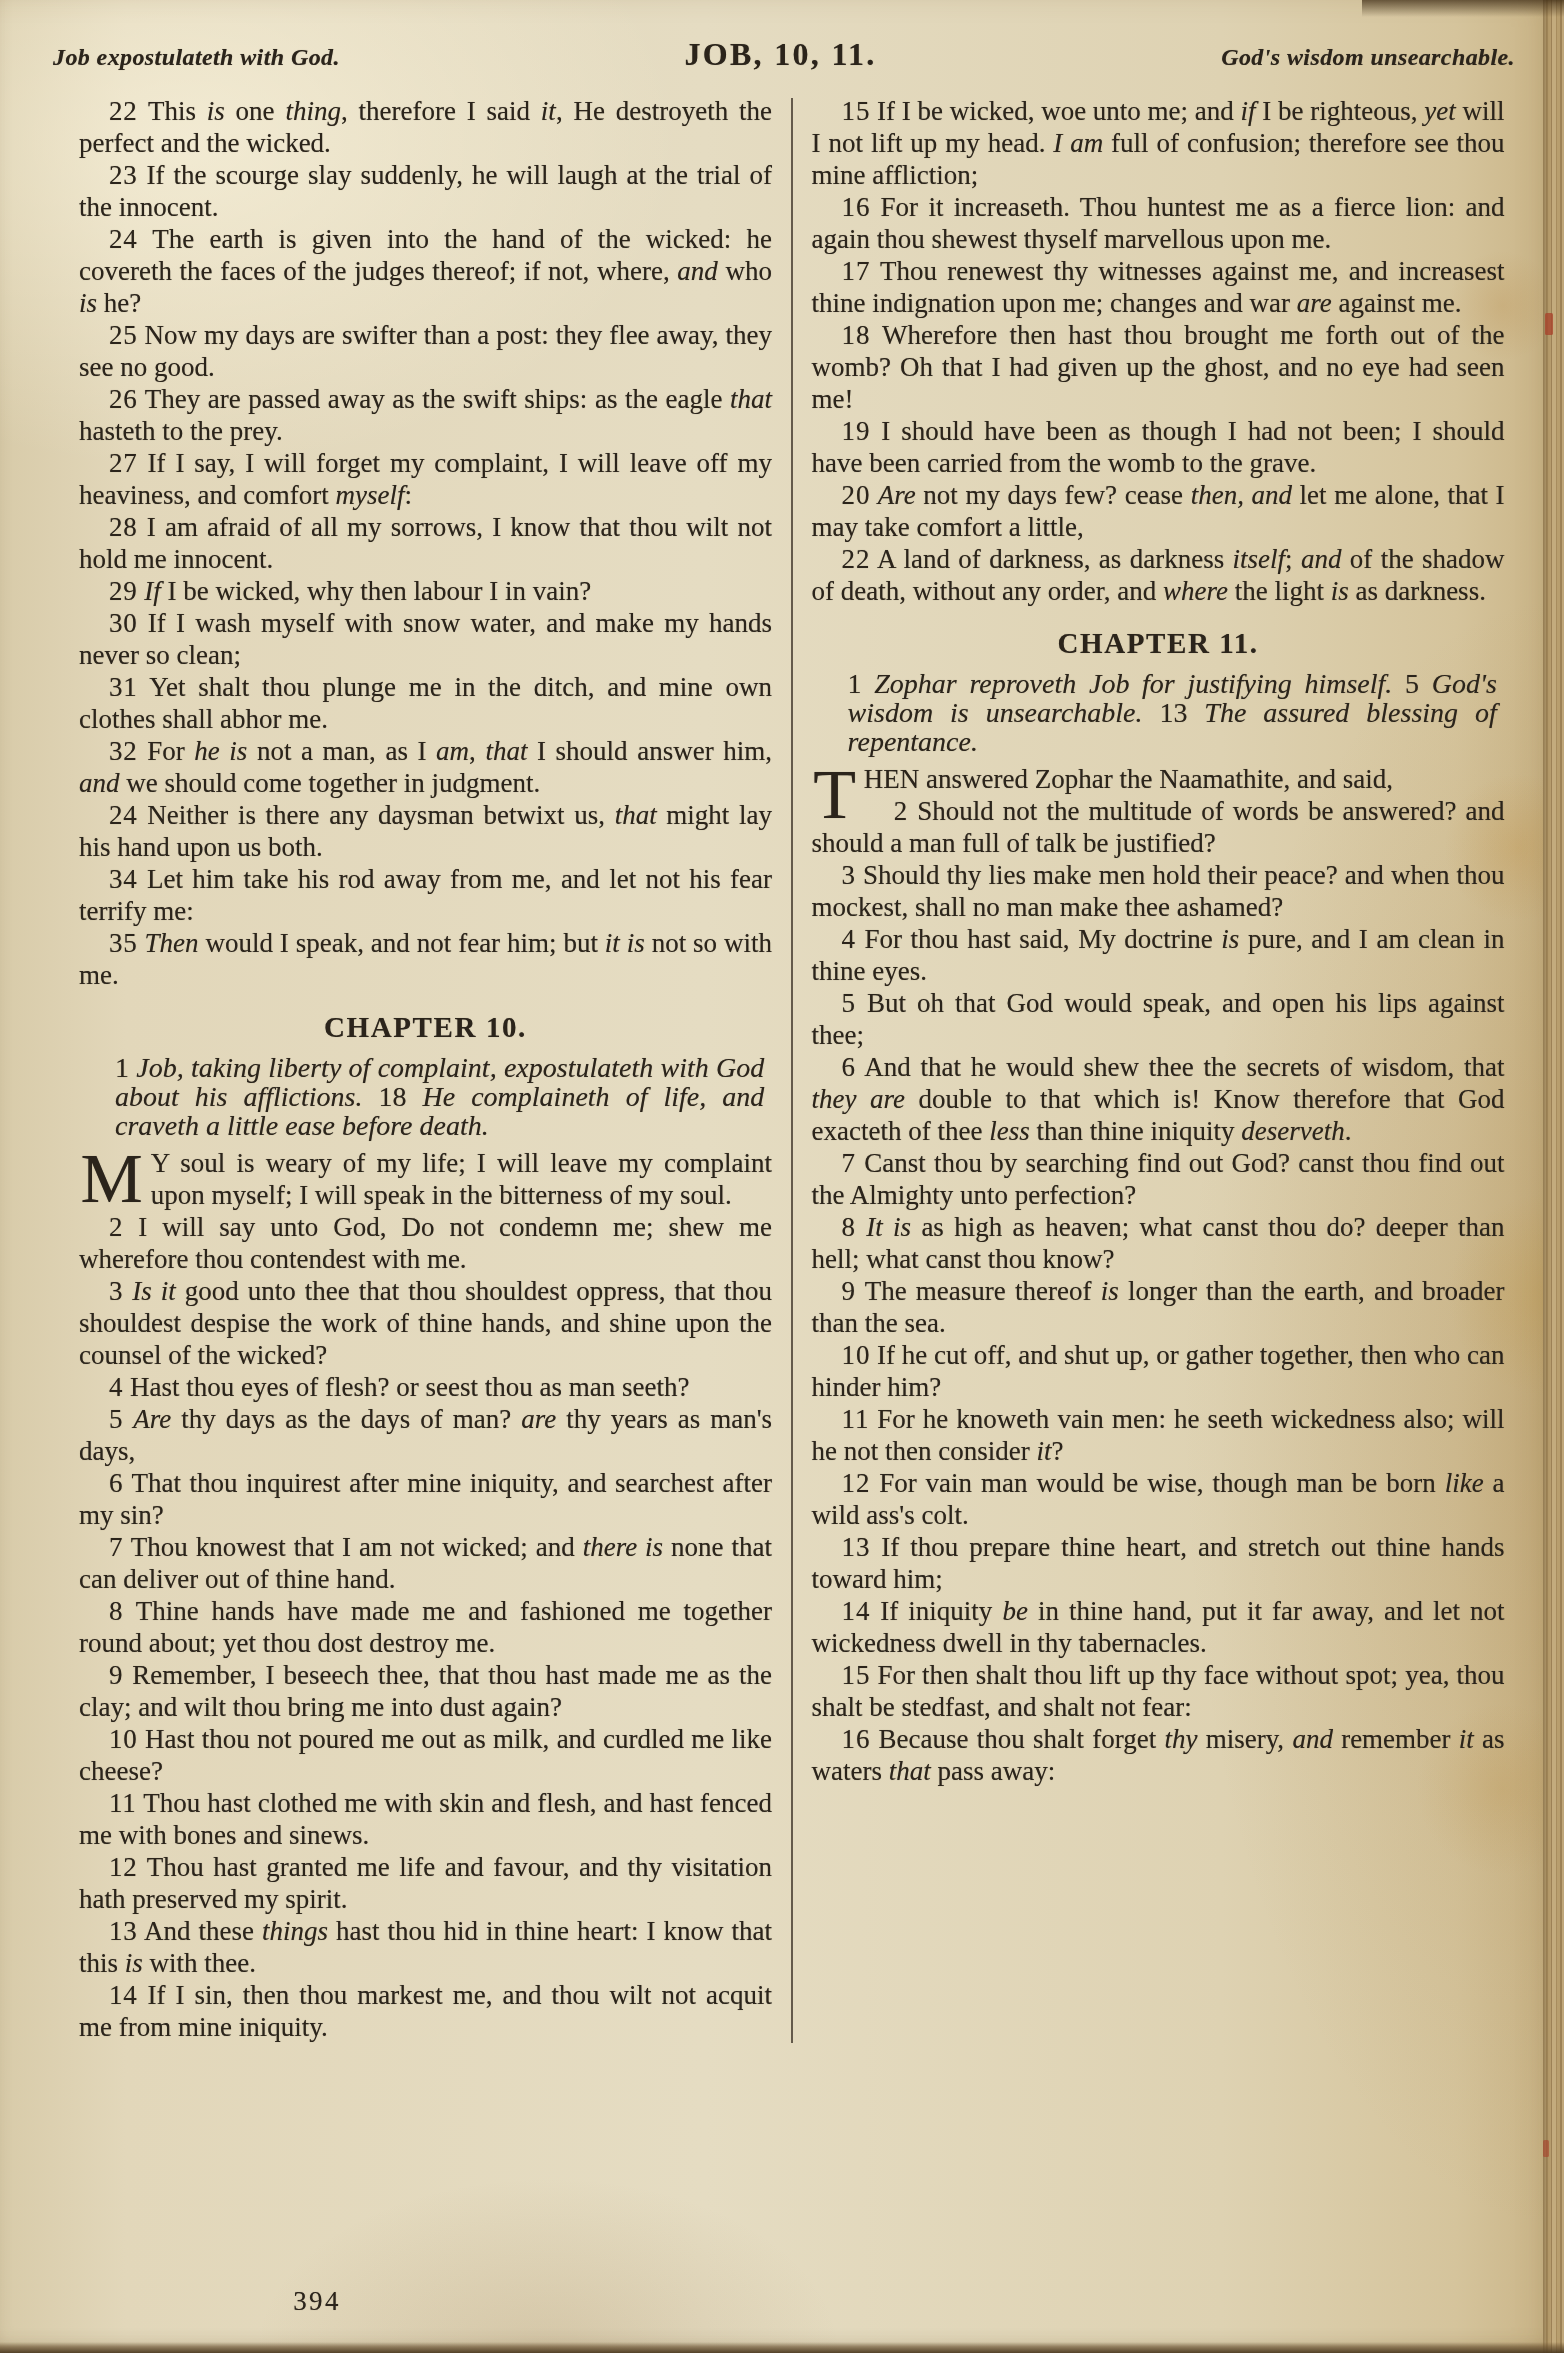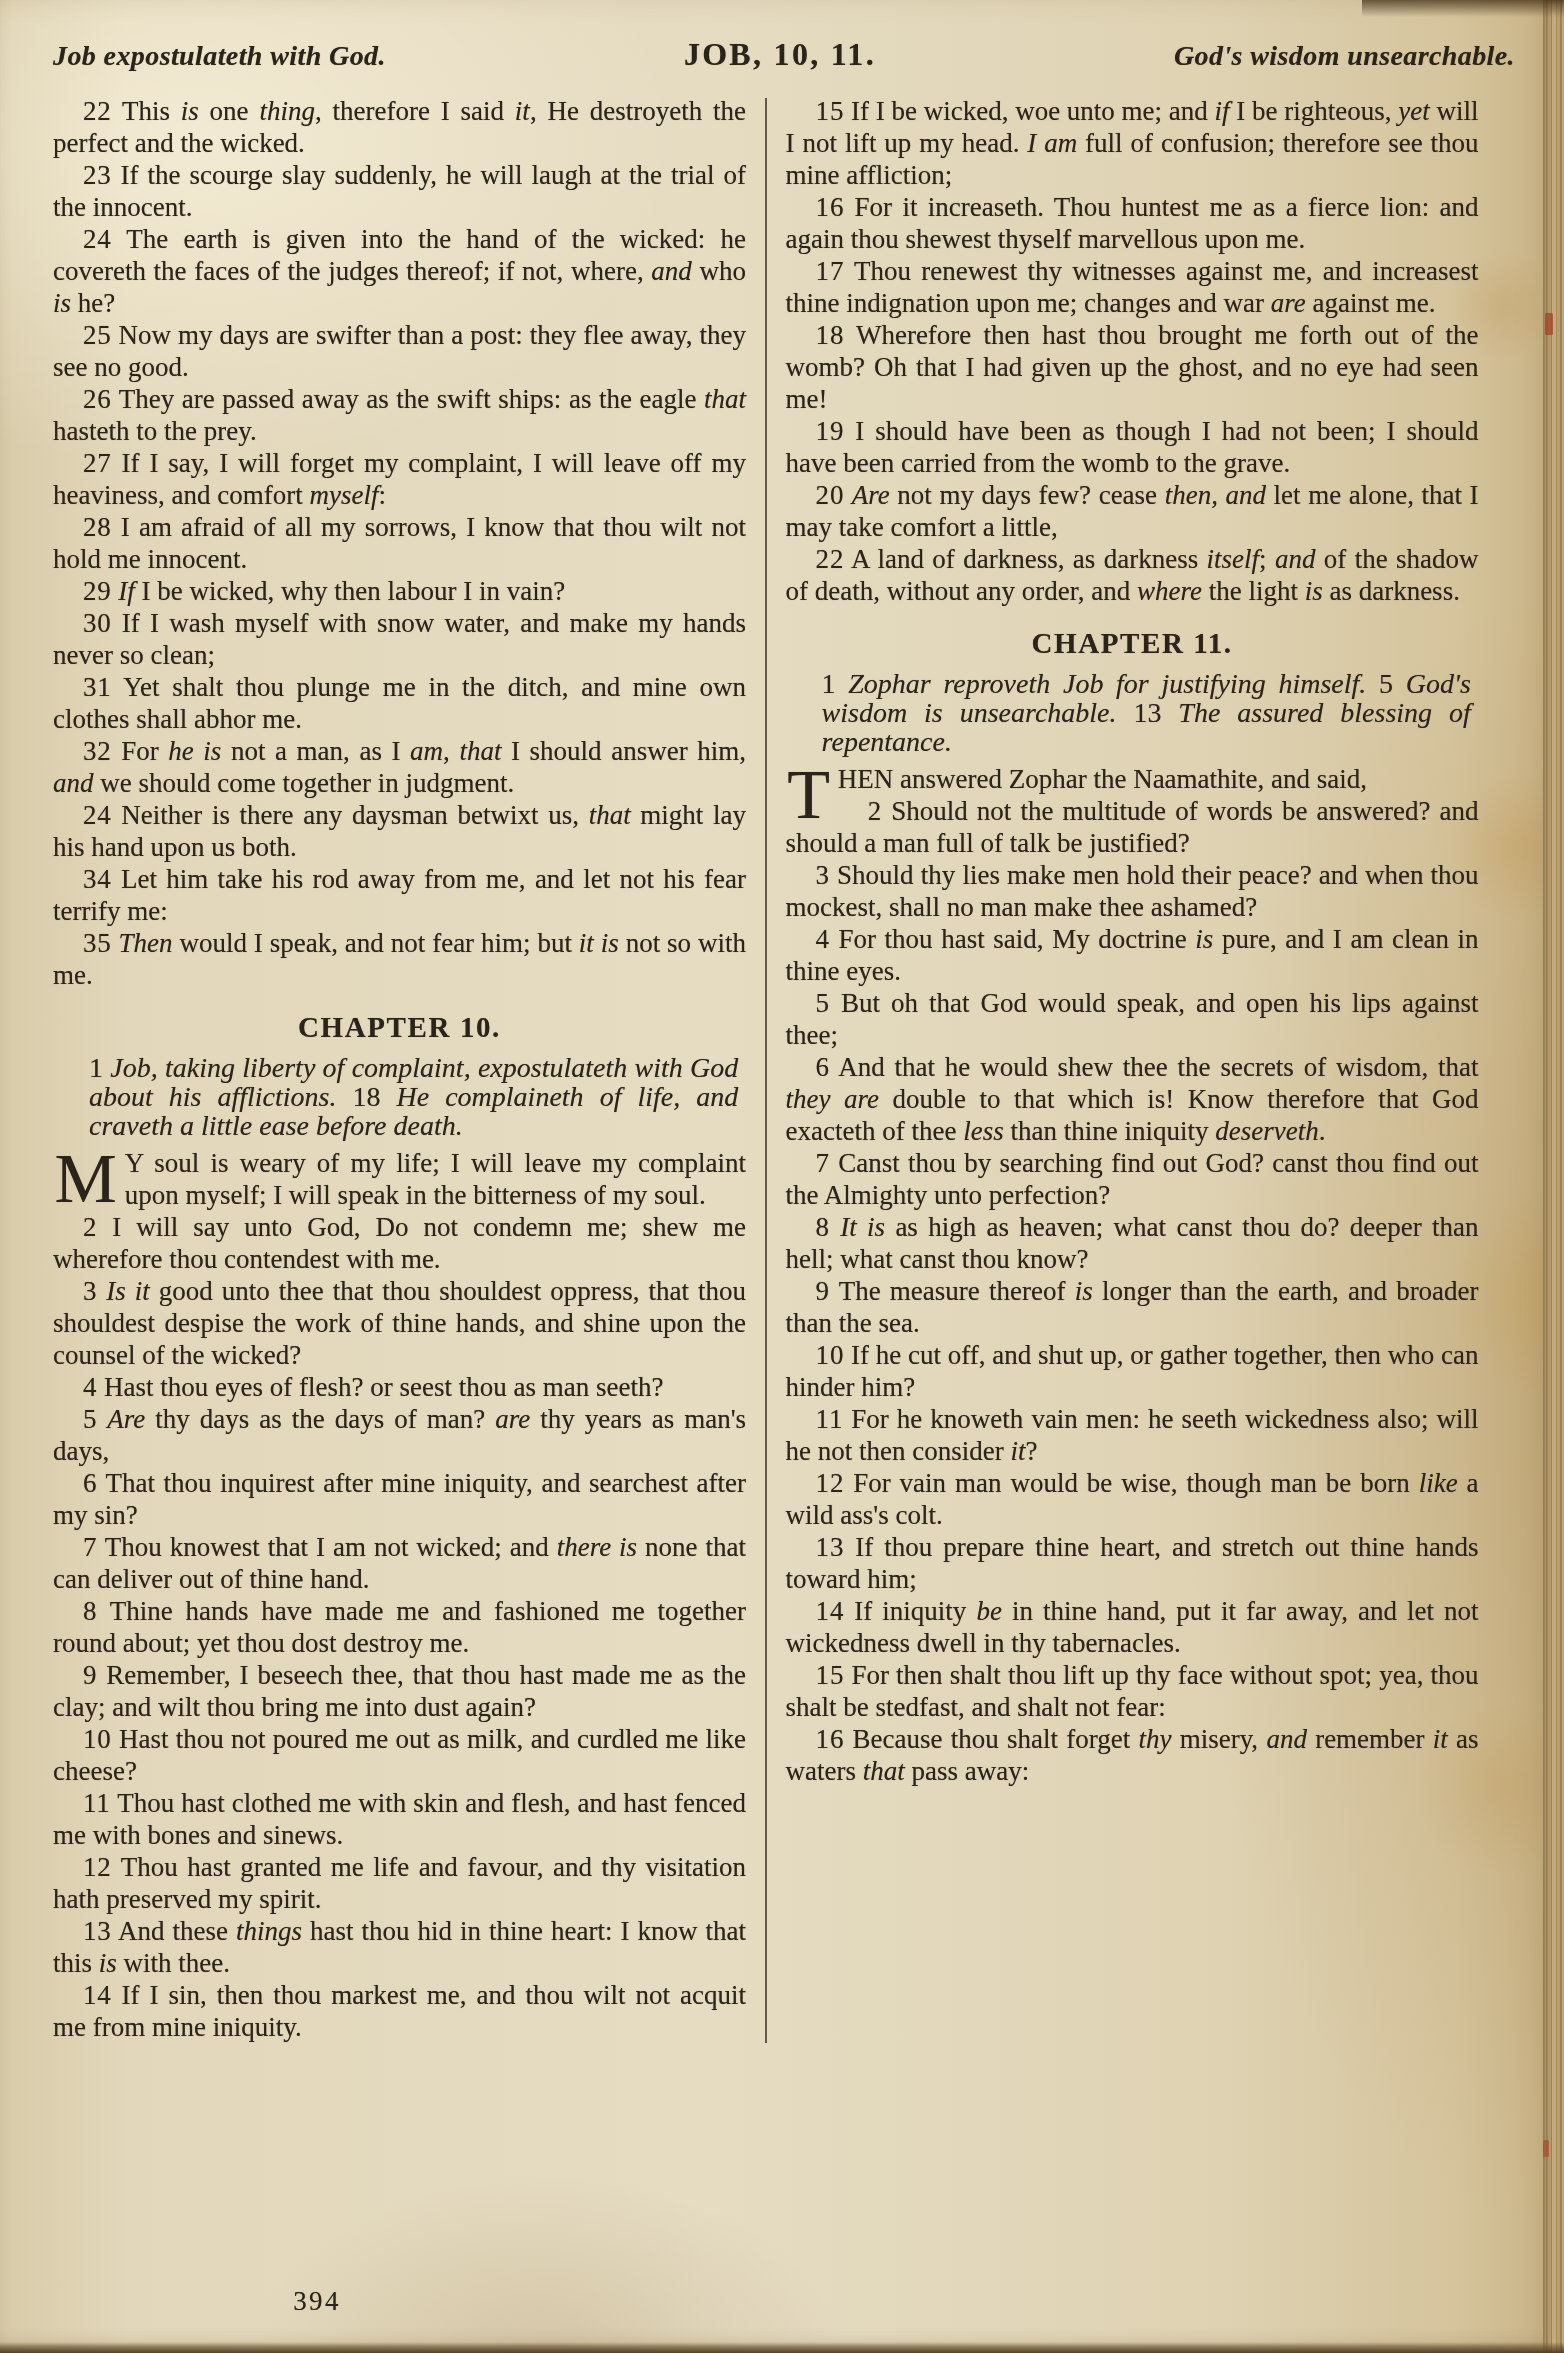--- a/index.html
+++ b/index.html
@@ -41,25 +41,25 @@
   }
   .red-mark { position:absolute; background:var(--mark,#a8402a); border-radius:1.6px; }
   .red-mark.m1 { right:12.5px; top:313px;  width:7.8px; height:22px; opacity:.75; }
   .red-mark.m2 { right:15.6px; top:2140px; width:6.3px;  height:17px; opacity:.60; }
 
   .header {
     display:flex; justify-content:space-between; align-items:baseline;
     padding:36px 50px 0 53px;
   }
   .header .h-left, .header .h-right {
-    font-style:italic; font-weight:bold; font-size:28px; letter-spacing:0.4px;font-family:Liberation Serif, serif;
+    font-style:italic; font-weight:bold; font-size:24px; letter-spacing:0.4px;font-family:Liberation Serif, serif;
   }
   .header .h-center { font-weight:bold; font-size:32px; letter-spacing:2.3px; }
 
-  .columns { display:flex; padding:22px 28px 0 53px; }
+  .columns { display:flex; padding:22px 28px 0 53px;margin-left:26px; }
   .col {
     width:693px;
     font-size:27px; line-height:32px;
     text-align:justify;
     hyphens:auto; -webkit-hyphens:auto;
   }
   .col-divider {
     width:1.6px; background:var(--rule,#4e4336);
     margin:3.1px 19px 0 19px; opacity:.85;
   }

